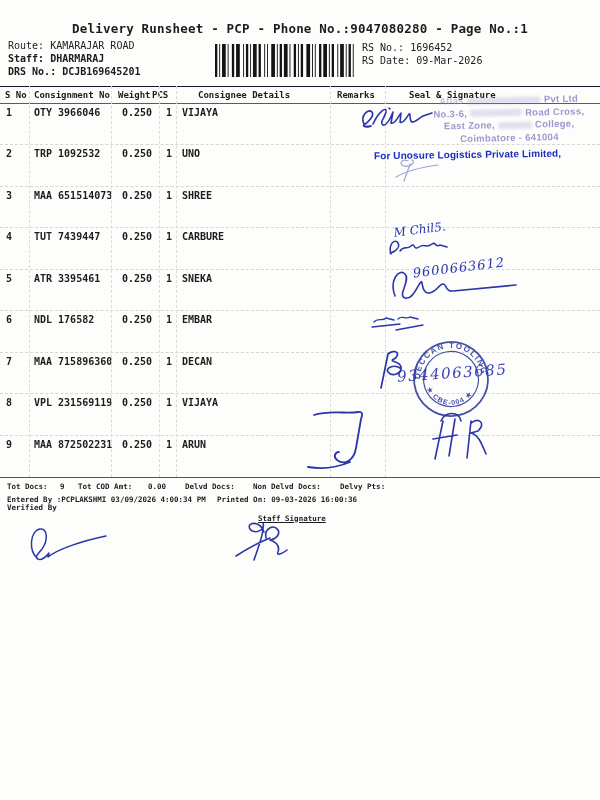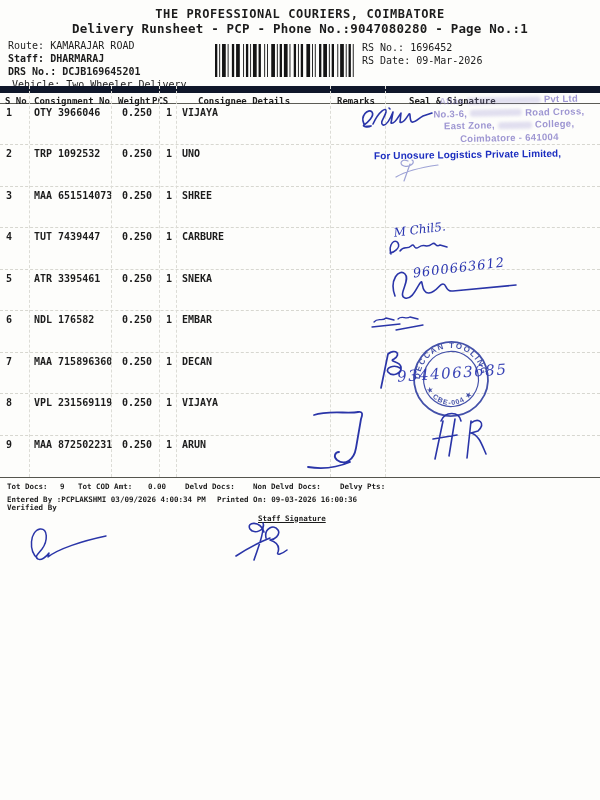--- a/index.html
+++ b/index.html
@@ -4,21 +4,21 @@
 <style>
   * { margin:0; padding:0; box-sizing:border-box; }
   body { background:#e8e8e8; font-family:"DejaVu Sans Mono", monospace; }
   .page{ position:relative; width:600px; height:800px; background:#fdfdfb; margin:0 auto;
          overflow:hidden; color:#1c1c1c; }
   .abs{ position:absolute; }
   .doc-title{ top:7px; left:0; width:600px; text-align:center; font-size:12px; font-weight:700; letter-spacing:.6px;}
   .doc-subtitle{ top:21px; left:0; width:600px; text-align:center; font-size:12.5px; font-weight:700; letter-spacing:.2px;}
   .info-line{ font-size:10px; white-space:pre; }
   .bold{ font-weight:700; }
-  .thead{ top:86px; left:0; width:600px; height:17.5px; border-top:7px solid #0f172a; border-bottom:1px solid #5c5c55; }
+  .thead{ top:86px; left:0; width:600px; height:17.5px; border-top:1px solid #0f172a; border-bottom:1px solid #5c5c55; }
   .thead span{ position:absolute; top:3px; font-size:9px; font-weight:700; white-space:pre; }
   .tbody{ top:103.5px; left:0; width:600px; }
   .trow{ position:relative; width:600px; height:41.5px; border-bottom:1px dashed #d7d7d0; }
   .trow:last-child{ border-bottom:none; }
   .trow span{ position:absolute; top:3px; font-size:10px; font-weight:700; white-space:pre; }
   .c-sno{ left:6px; } .c-con{ left:34px; } .c-wt{ left:122px; } .c-pcs{ left:166px; }
   .c-cons{ left:182px; } .c-rem{ left:338px; }
   .vline{ top:86px; height:391px; width:0; border-left:1px dashed #dcdcd6; }
   .bot-line{ top:477px; left:0; width:600px; border-top:1px solid #55554e; }
   .fot{ font-size:7.5px; font-weight:700; white-space:pre; }
@@ -41,27 +41,25 @@
   .hw-row3 .ln2{ margin-left:14px; font-size:13px; letter-spacing:1px; }
   .hw-row7{ left:397px; top:364px; transform:rotate(-4deg); font-size:15px; letter-spacing:1.5px; opacity:.92; }
   
   .deccan{ left:411px; top:339px; transform:rotate(-8deg); opacity:.88; }
 </style>
 </head>
 <body>
 
 <div class="page">
 
-  <div class="abs doc-title">THE PROFESSIONAL COURIERS, COIMBATORE</div>
   <div class="abs doc-subtitle">Delivery Runsheet - PCP - Phone No.:9047080280 - Page No.:1</div>
 
   <div class="abs info-line" style="left:8px; top:40px;"><span>Route: </span><span>KAMARAJAR ROAD</span></div>
   <div class="abs info-line bold" style="left:8px; top:52.5px;"><span>Staff: </span><span>DHARMARAJ</span></div>
   <div class="abs info-line bold" style="left:8px; top:65.5px;"><span>DRS No.: </span><span>DCJB169645201</span></div>
-  <div class="abs info-line" style="left:12px; top:78.5px;"><span>Vehicle: </span><span>Two Wheeler Delivery</span></div>
 
   <svg class="abs" style="left:215px; top:44px;" width="142" height="33" id="barcode-svg">
       <rect x="0.00" y="0" width="2.31" height="33" fill="#141414"></rect>
       <rect x="4.22" y="0" width="0.91" height="33" fill="#141414"></rect>
       <rect x="7.03" y="0" width="3.72" height="33" fill="#141414"></rect>
       <rect x="12.65" y="0" width="0.91" height="33" fill="#141414"></rect>
       <rect x="16.87" y="0" width="2.31" height="33" fill="#141414"></rect>
       <rect x="21.09" y="0" width="3.72" height="33" fill="#141414"></rect>
       <rect x="28.12" y="0" width="0.91" height="33" fill="#141414"></rect>
       <rect x="30.93" y="0" width="2.31" height="33" fill="#141414"></rect>

